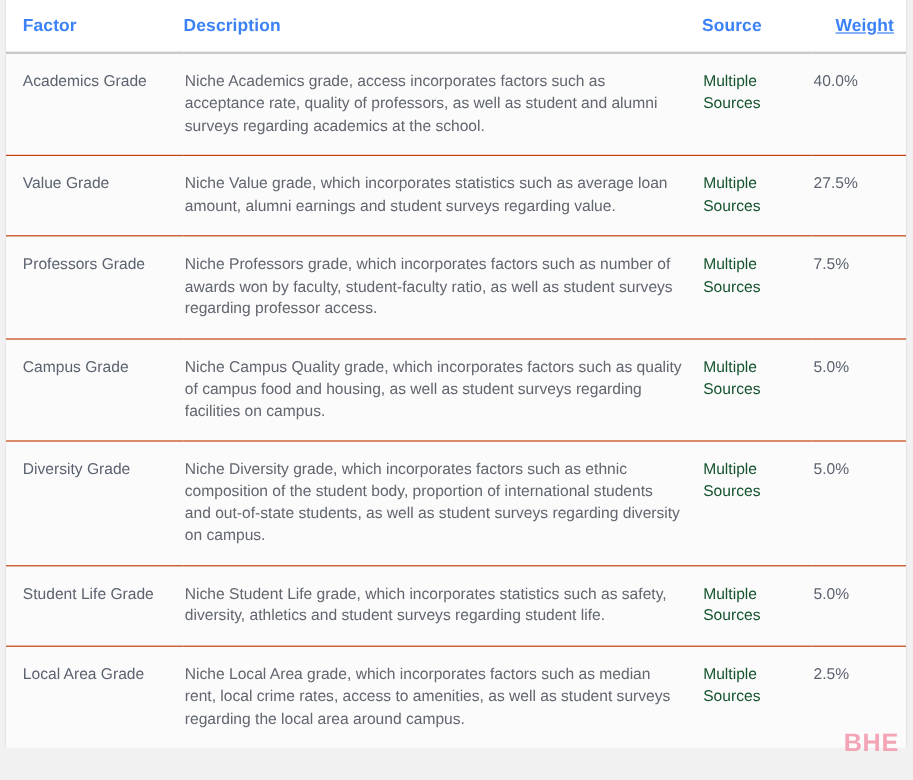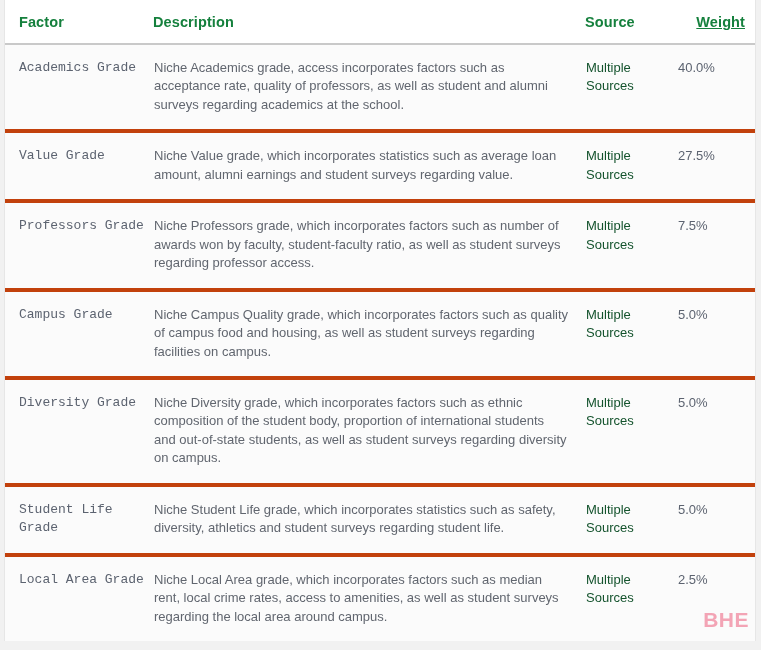--- a/index.html
+++ b/index.html
@@ -34,49 +34,48 @@
 
   table.factors col.c-factor      { width: 148px; }
   table.factors col.c-description { width: 432px; }
   table.factors col.c-source      { width: 92px; }
   table.factors col.c-weight      { width: 78px; }
 
   thead th {
     background: #ffffff;
     font-size: 14.5px;
     font-weight: bold;
-    color: #15803d;
+    color: #3b82f6;
     padding: 14px 0 13px 0;
     text-align: left;
     border-bottom: 2px solid #c9c9c9;
     vertical-align: middle;
     letter-spacing: 0.1px;
   }
   thead th.th-factor      { padding-left: 14px; }
   thead th.th-description { padding-left: 0px; }
   thead th.th-source      { padding-left: 0px; }
   thead th.th-weight      { text-align: right; padding-right: 10px; text-decoration: underline; }
 
   tbody tr { background: #fbfbfb; }
-  tbody tr + tr td { border-top: 4px solid #c2410c; }
+  tbody tr + tr td { border-top: 1px solid #c2410c; }
 
   tbody td {
     vertical-align: top;
     font-size: 13px;
     color: #5c6370;
     padding-top: 14px;
     padding-bottom: 15px;
     line-height: 1.42;
   }
 
   td.td-factor {
     padding-left: 14px;
     padding-right: 8px;
     color: #5c6370;
-    font-family: Liberation Mono, monospace;
   }
   td.td-description {
     padding-right: 16px;
     color: #61666f;
   }
   td.td-source {
     padding-right: 6px;
   }
   td.td-weight {
     text-align: left;

